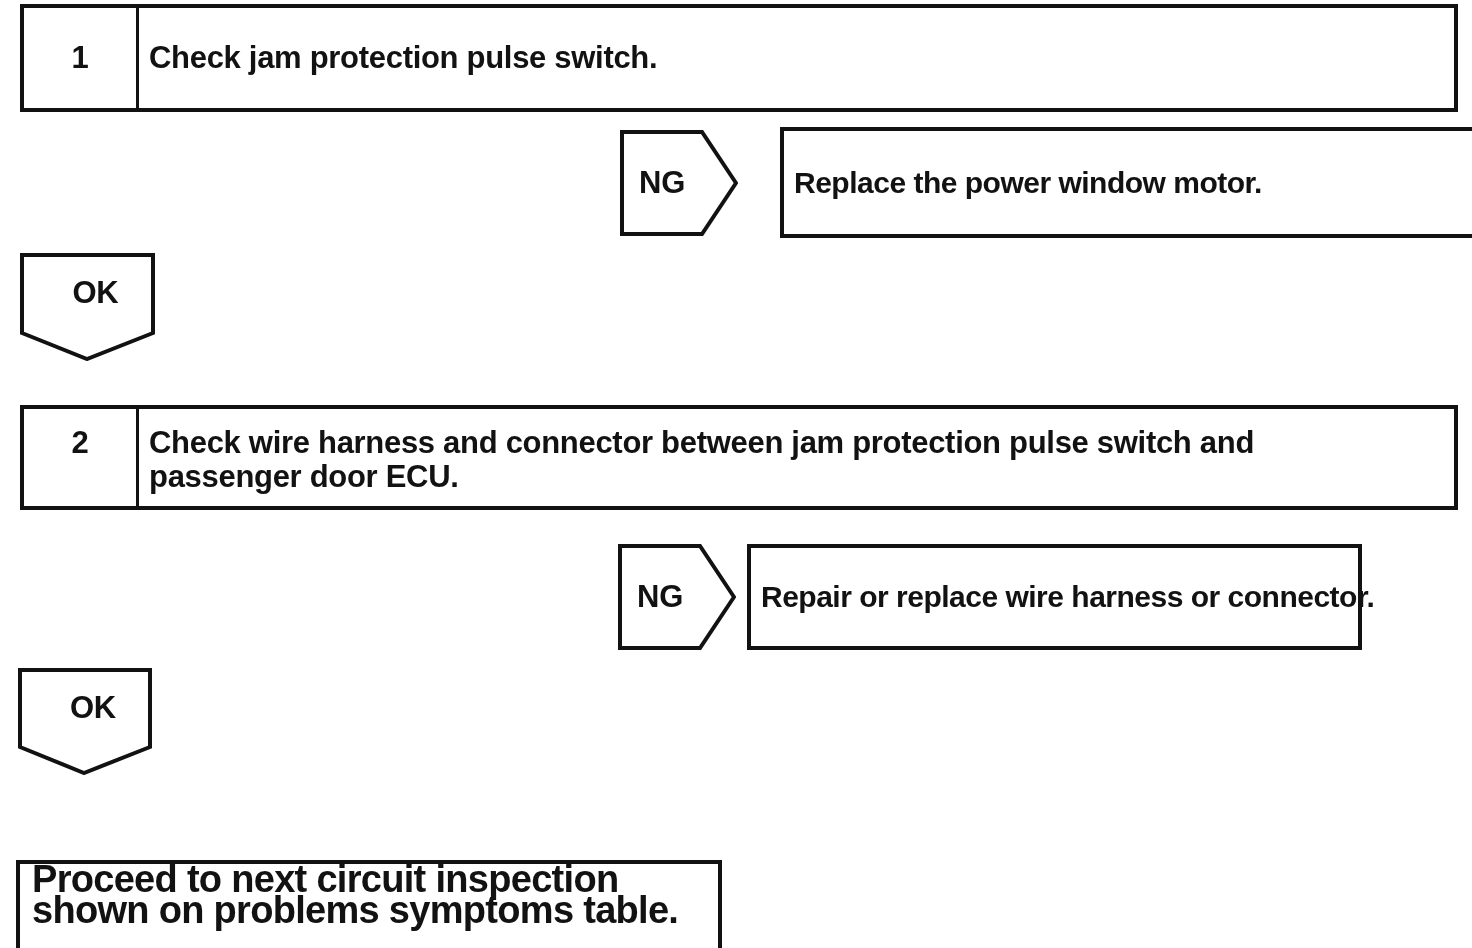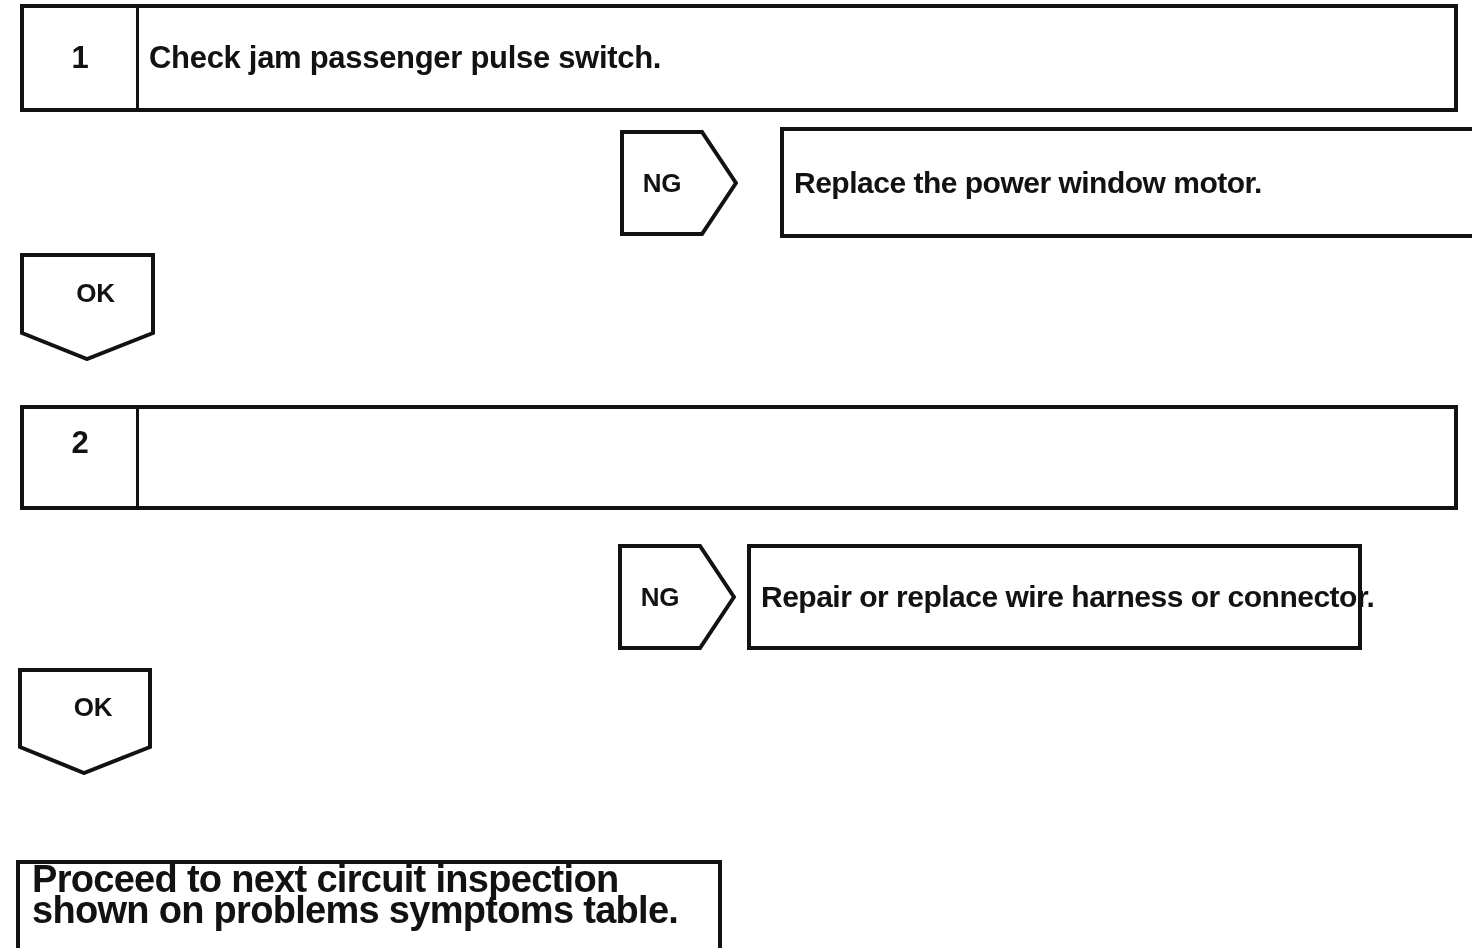--- a/index.html
+++ b/index.html
@@ -52,41 +52,41 @@
   }
   .shape {
     position: absolute;
   }
   .shape svg { display: block; }
   .shape-label {
     position: absolute;
     display: flex;
     align-items: center;
     justify-content: center;
-    font-size: 26px;
+    font-size: 31px;
     letter-spacing: -0.3px;
   }
   .ng-label { left: 0; top: 0; width: 84px; height: 106px; }
   .ok-label { left: 8px; top: 0; width: 100%; height: 80px; }
   .end-box {
     font-size: 38px;
     line-height: 31px;
     letter-spacing: -0.7px;
     padding: 0 6px 0 12px;
     margin-top: 32px;
   }
 </style>
 </head>
 <body>
 
 <div class="canvas">
 
   <div class="box step-box" style="left:20px; top:4px; width:1438px; height:108px;">
     <div class="step-num pad-center">1</div>
-    <div class="step-text pad-center">Check jam passenger pulse switch.</div>
+    <div class="step-text pad-center">Check jam protection pulse switch.</div>
   </div>
 
   <div class="shape" style="left:620px; top:130px; width:118px; height:106px;">
     <svg width="118" height="106" viewBox="0 0 118 106">
       <polygon points="2,2 82,2 116,53 82,104 2,104" fill="#ffffff" stroke="#121212" stroke-width="4"></polygon>
     </svg>
     <span class="shape-label ng-label">NG</span>
   </div>
 
   <div class="box action-box" style="left:780px; top:127px; width:710px; height:111px;">
@@ -95,20 +95,21 @@
 
   <div class="shape" style="left:20px; top:253px; width:135px; height:108px;">
     <svg width="135" height="108" viewBox="0 0 135 108">
       <polygon points="2,2 133,2 133,80 67,106 2,80" fill="#ffffff" stroke="#121212" stroke-width="4"></polygon>
     </svg>
     <span class="shape-label ok-label">OK</span>
   </div>
 
   <div class="box step-box" style="left:20px; top:405px; width:1438px; height:105px;">
     <div class="step-num pad-top">2</div>
+    <div class="step-text pad-top">Check wire harness and connector between jam protection pulse switch and passenger door ECU.</div>
   </div>
 
   <div class="shape" style="left:618px; top:544px; width:118px; height:106px;">
     <svg width="118" height="106" viewBox="0 0 118 106">
       <polygon points="2,2 82,2 116,53 82,104 2,104" fill="#ffffff" stroke="#121212" stroke-width="4"></polygon>
     </svg>
     <span class="shape-label ng-label">NG</span>
   </div>
 
   <div class="box action-box" style="left:747px; top:544px; width:615px; height:106px;">

